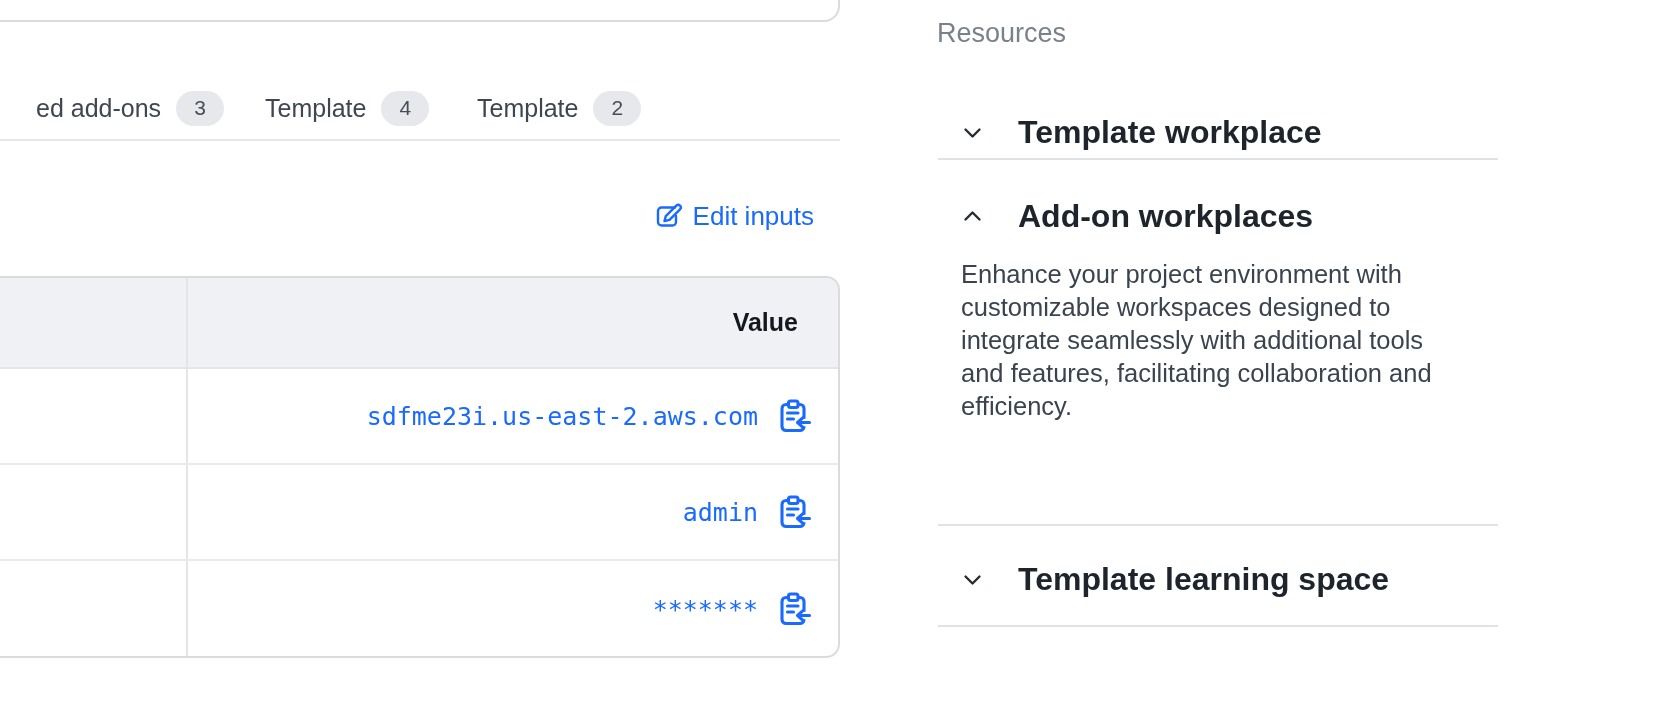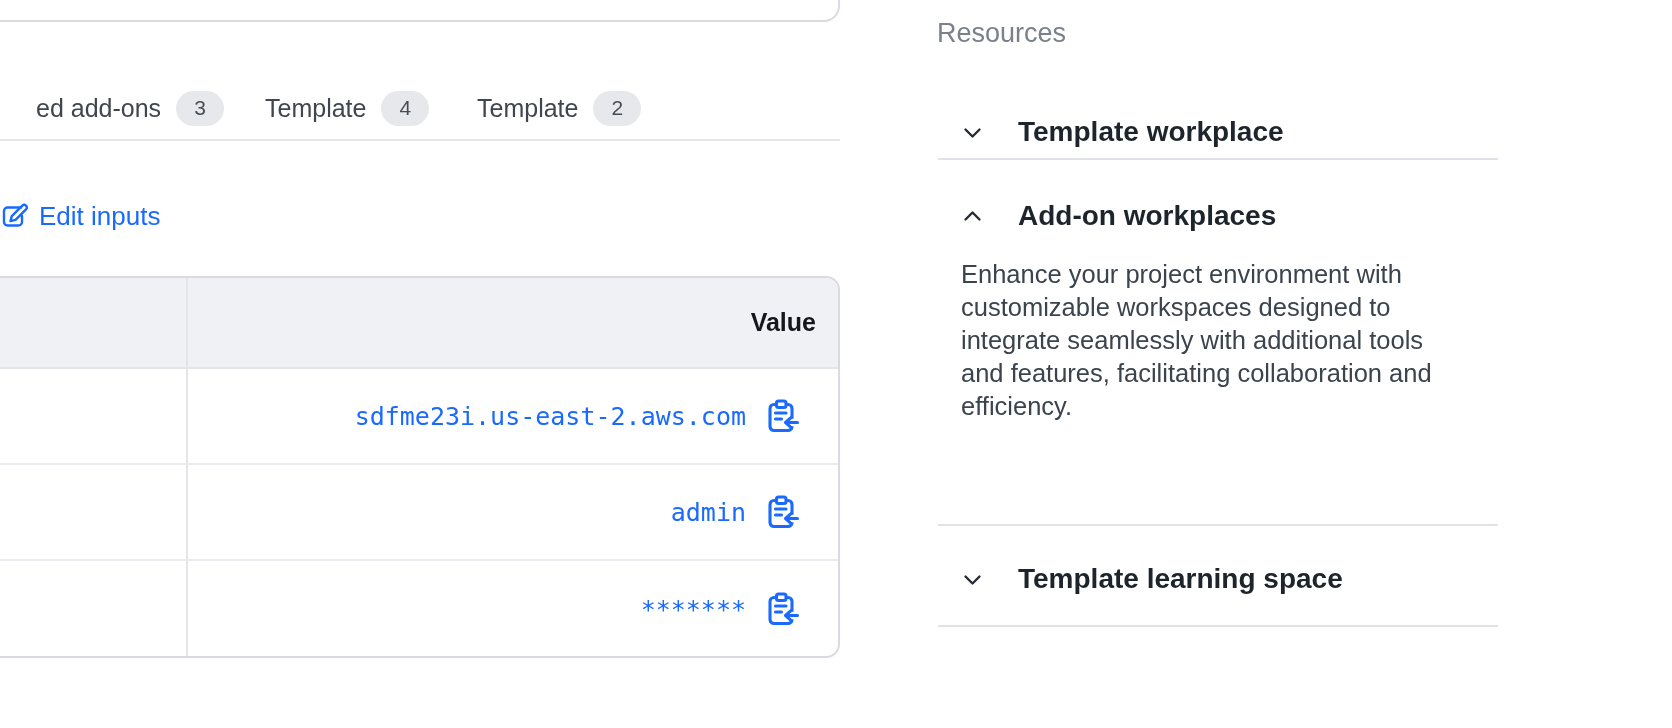--- a/index.html
+++ b/index.html
@@ -15,46 +15,46 @@
   .tab { display:flex; align-items:center; gap:15px; height:40px; top:88px;
          font-size:25px; color:#3f4650; cursor:pointer; }
   .tab-1 { left:0;padding-left:36px; }  .tab-2 { left:265px; } .tab-3 { left:477px; }
   .badge { background:#e7e8ec; color:#474e58; border-radius:999px; height:35px;
            min-width:48px; padding:0 12px; display:flex; align-items:center;
            justify-content:center; font-size:21px; }
   .tabs-divider { left:0; top:139px; width:840px; height:2px; background:#e4e5e9; }
 
   
   .edit-inputs { left:0; top:198px; width:814px; height:36px; display:flex;
-                 align-items:center; gap:11px;
+                 justify-content:flex-end; align-items:center; gap:11px;
                  color:#1a6aff; font-size:26px; font-weight:500; cursor:pointer; }
 
   
   .inputs-table { left:-8px; top:276px; width:848px; height:382px;
                   border:2px solid #d9dbe0; border-left:none;
                   border-radius:0 14px 14px 0; background:#fff; overflow:hidden; }
   .t-header { height:91px; background:#f0f1f4; border-bottom:2px solid #e3e5e8;
               display:flex; }
   .t-col-key { width:196px; border-right:2px solid #e3e5e8; flex:none; }
   .t-col-val { flex:1; display:flex; align-items:center; justify-content:flex-end;
-               padding-right:22px; }
+               padding-right:40px; }
   .t-header .t-col-val { font-weight:700; font-size:25px; color:#14181e; }
   .t-row { height:96px; display:flex; border-bottom:2px solid #e8eaed; }
   .t-row:last-child { border-bottom:none; }
   .t-row .t-col-val { gap:17px; font-family:"DejaVu Sans Mono", monospace;
-                      font-size:25px; color:#1a6aff; padding-right:38px; }
+                      font-size:25px; color:#1a6aff; padding-right:26px; }
   .copy-btn { width:37px; height:37px; flex:none; cursor:pointer; }
 
   
   .res-title { left:937px; top:18px; font-size:27px; color:#7a818b; }
   .res-row { display:flex; align-items:center; gap:33px; height:34px; cursor:pointer; }
   .res-row-1 { left:960px; top:115px; }
   .res-row-2 { left:960px; top:199px; }
   .res-row-3 { left:960px; top:562px;justify-content:space-between; }
-  .res-label { font-size:28px; font-weight:700; color:#1e242c; }
+  .res-label { font-size:32px; font-weight:700; color:#1e242c; }
   .res-divider { left:938px; width:560px; height:2px; background:#e1e2e7; }
   .res-div-1 { top:158px; } .res-div-2 { top:524px; } .res-div-3 { top:625px; }
   .res-desc { left:961px; top:258px; width:508px; font-size:25.5px;
               line-height:33px; color:#3b434e; }
 
   .chev { width:25px; height:25px; flex:none; }
   svg { display:block; }
 </style>
 </head>
 <body>

